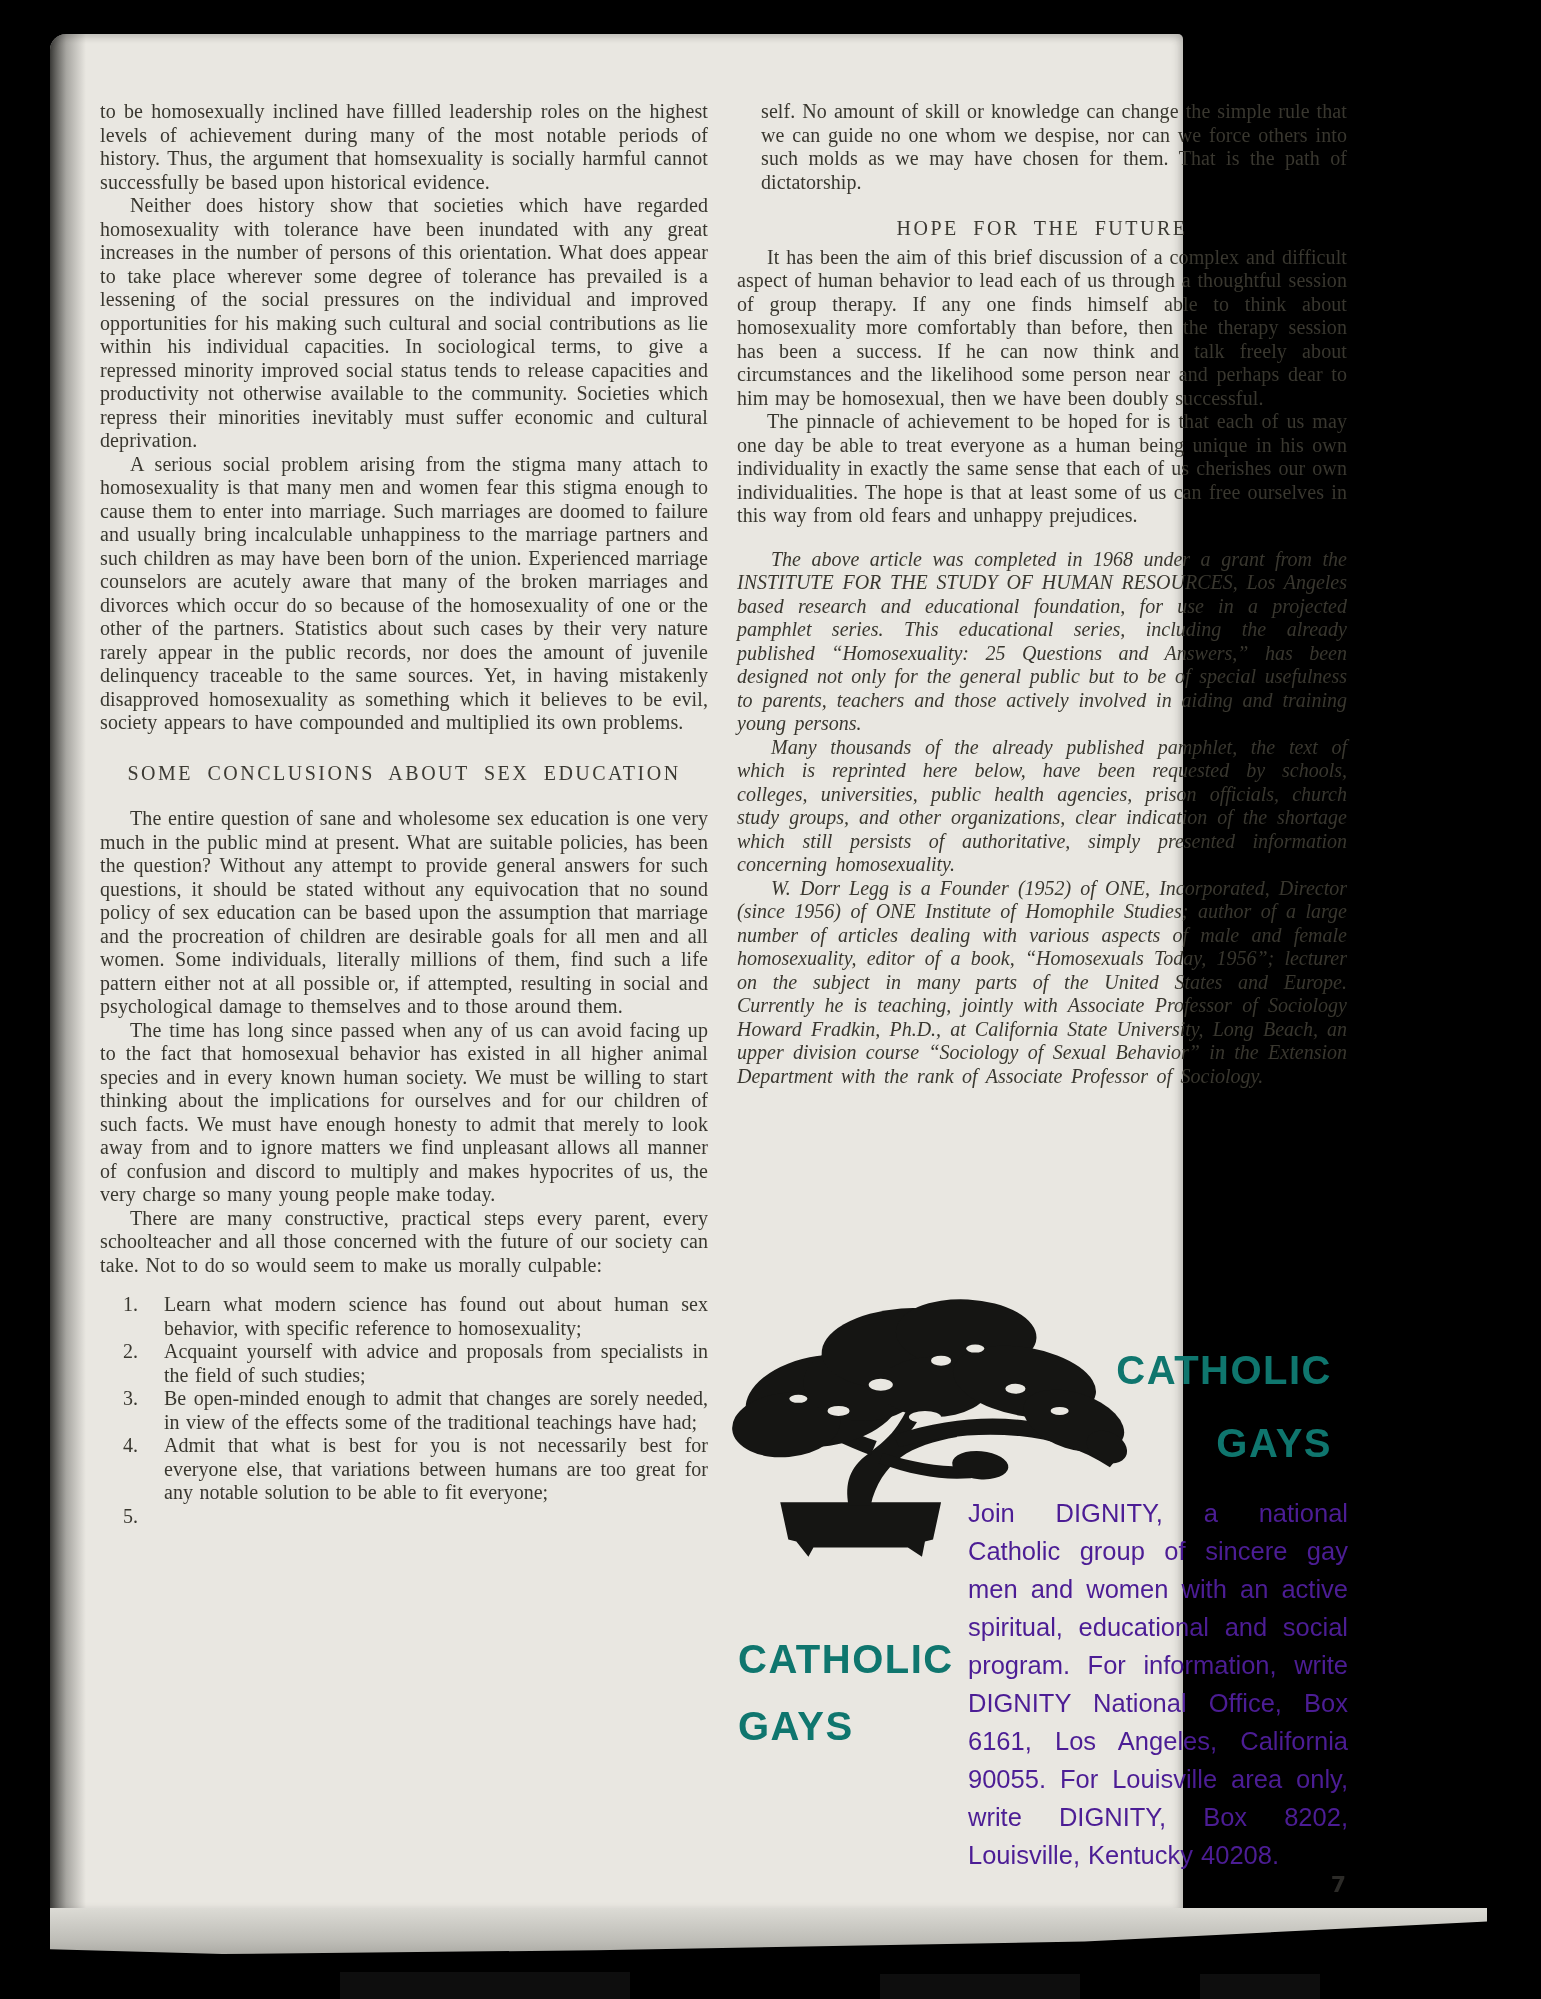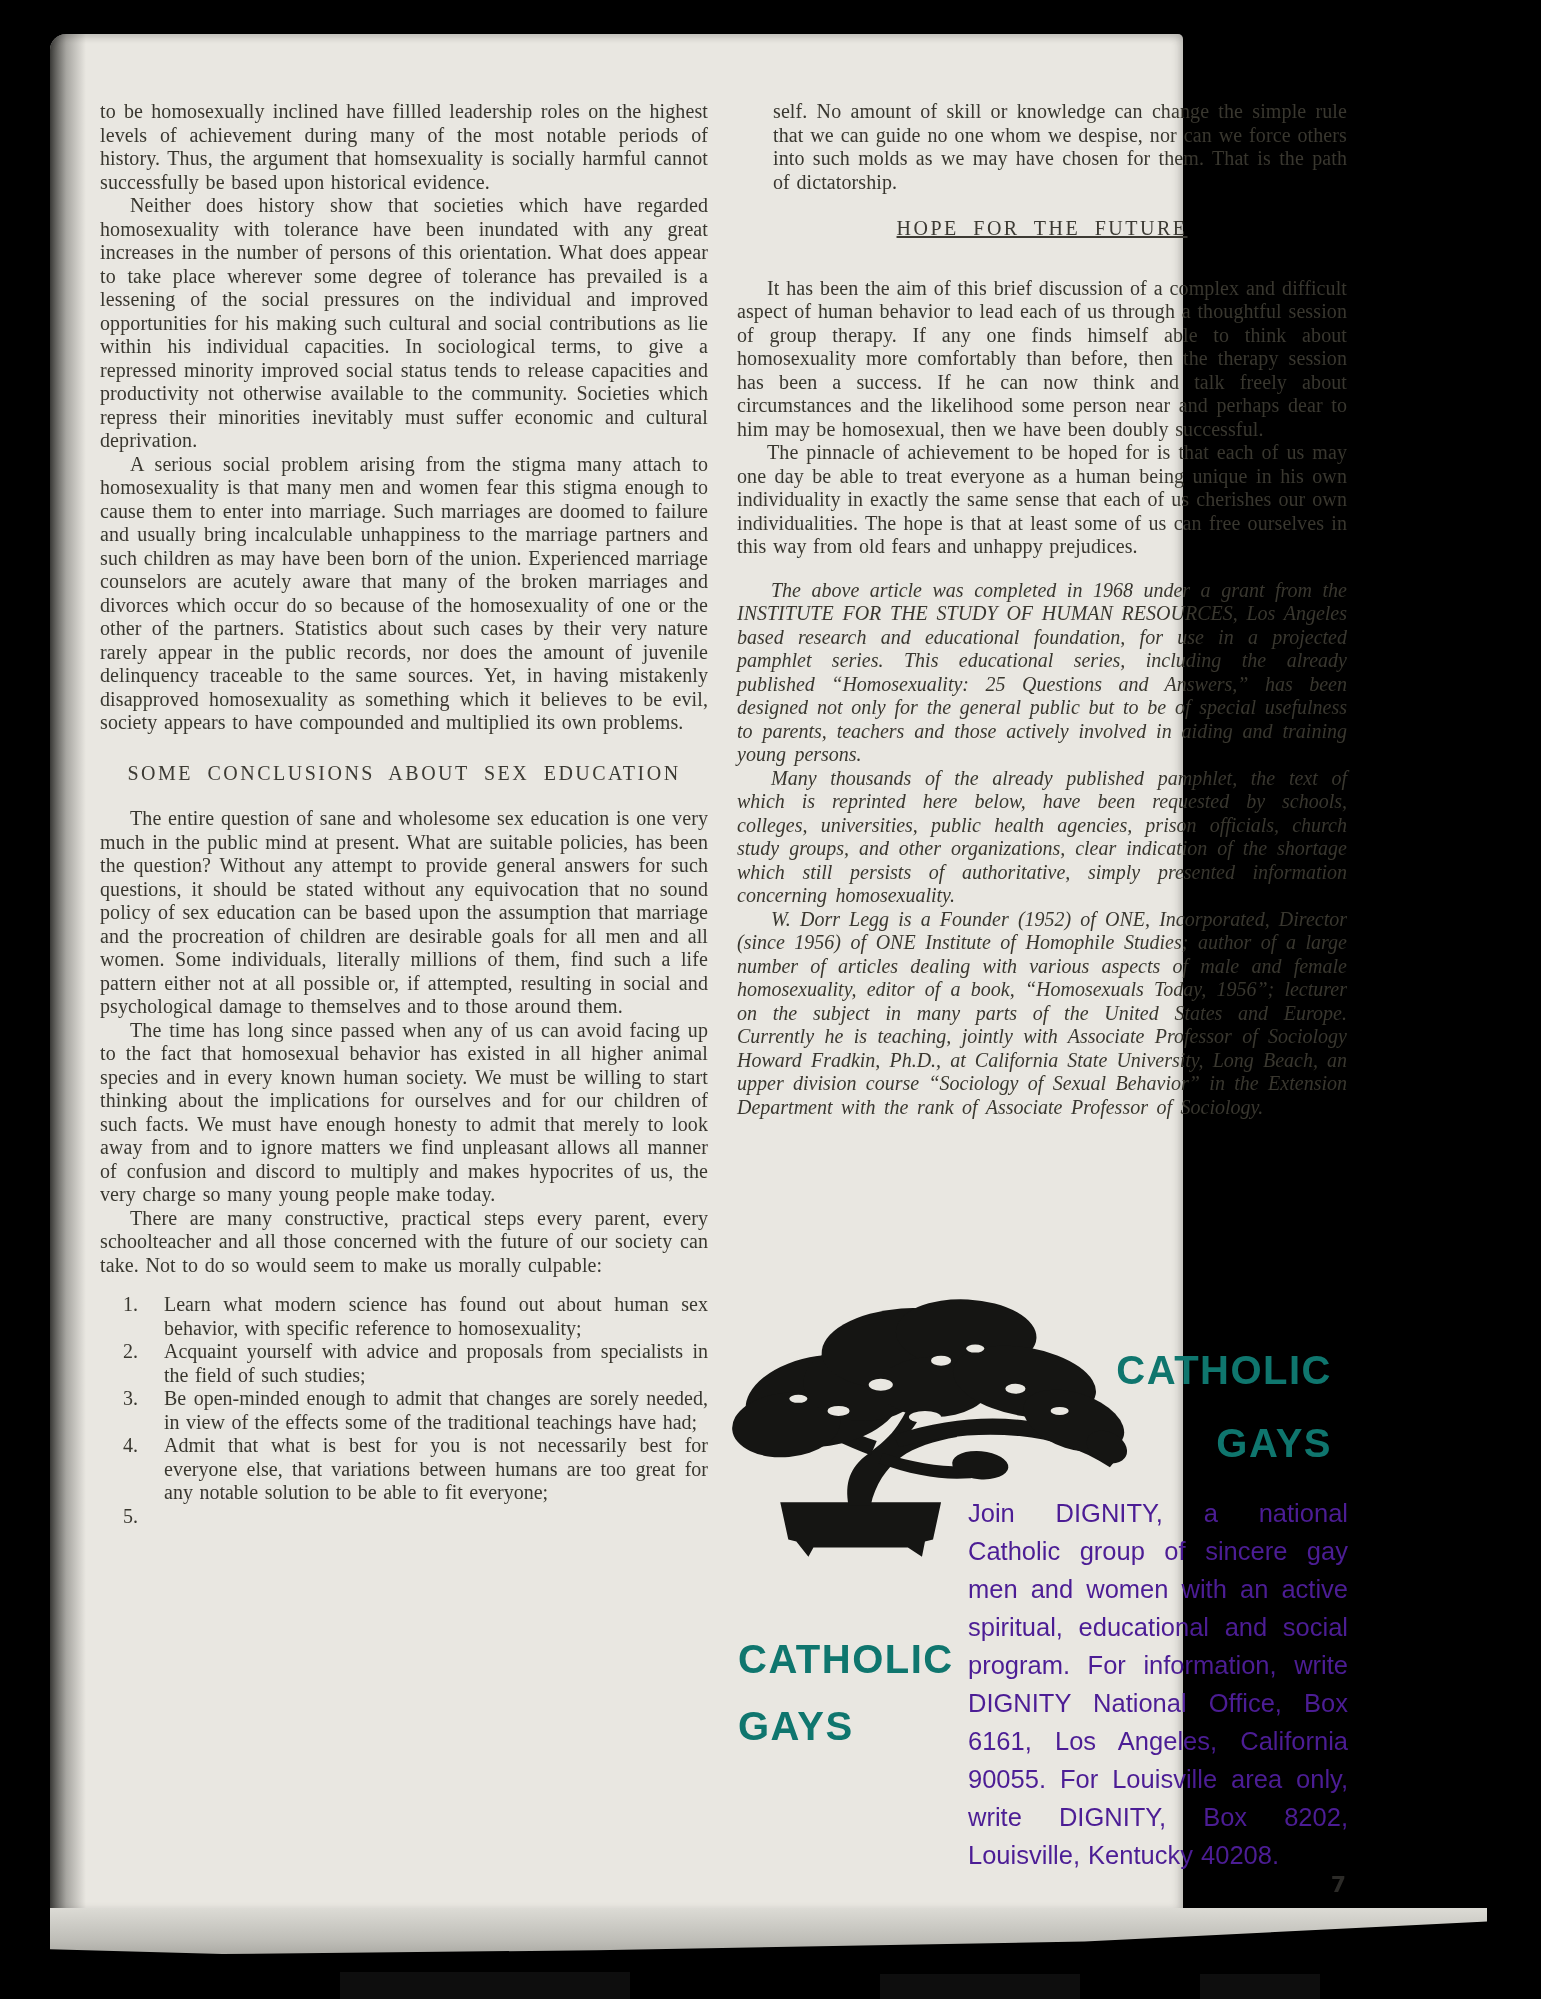--- a/index.html
+++ b/index.html
@@ -29,28 +29,28 @@
     position:absolute;left:50px;top:1908px;width:1437px;height:48px;
     background:linear-gradient(180deg,#dcdbd5,#bdbcb6 70%,#a9a8a2);
     clip-path:polygon(0 0,100% 0,100% 28%,72% 70%,38% 88%,12% 96%,0 86%);
   }
   .artifact{position:absolute;background:#0e0e0e;}
   .col{position:absolute;top:66px;color:#39372f;font-size:20px;line-height:23.5px;text-align:justify;}
   .col-left{left:50px;width:608px;}
   .col-right{left:687px;width:610px;}
   .body-p{margin:0;word-spacing:1.5px;letter-spacing:.1px;}
   .body-p.ind{text-indent:30px;}
-  .cont{margin-left:36px;}
+  .cont{margin-left:24px;}
   .section-heading{
     margin:27px 0 22px 0;
     font-size:20px;font-weight:normal;
     text-align:center;letter-spacing:2.5px;word-spacing:7px;
     color:#3c3a33;
   }
-  .col-right .section-heading{margin:23px 0 36px 0;text-decoration:underline;}
+  .col-right .section-heading{margin:23px 0 5px 0;}
   .note{margin:0;font-style:italic;text-indent:34px;word-spacing:3.5px;}
   .note.gap{margin-top:20px;}
   .olist{margin-top:16px;}
   .li{position:relative;padding-left:64px;word-spacing:1.5px;}
   .li .num{position:absolute;left:23px;top:0;}
   .tree{position:absolute;left:678px;top:1254px;width:402px;height:282px;}
   .ad-title{
     position:absolute;
     font-family:"Liberation Sans", sans-serif;
     font-weight:bold;font-size:40px;letter-spacing:1.5px;color:#0f766e;

